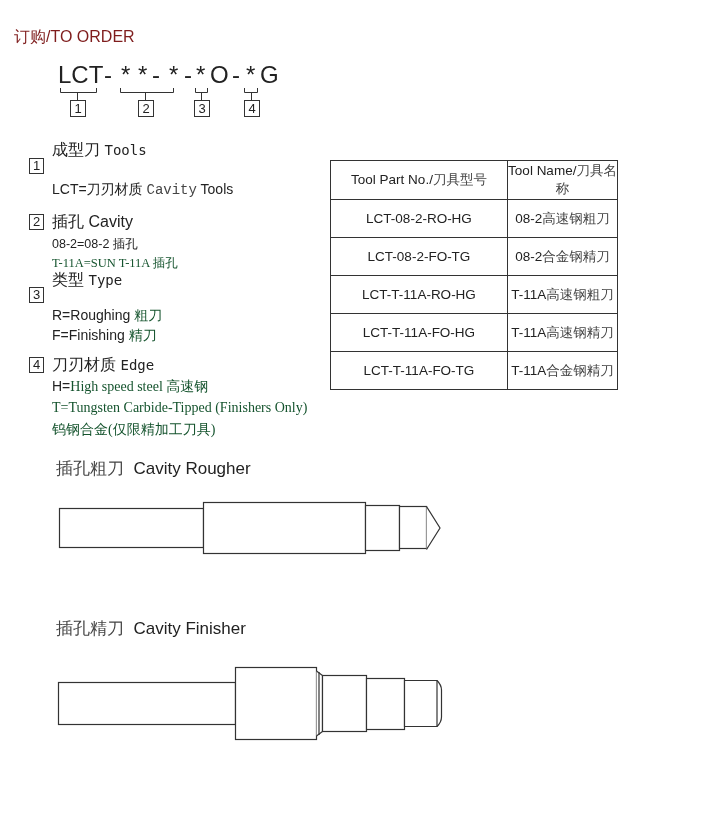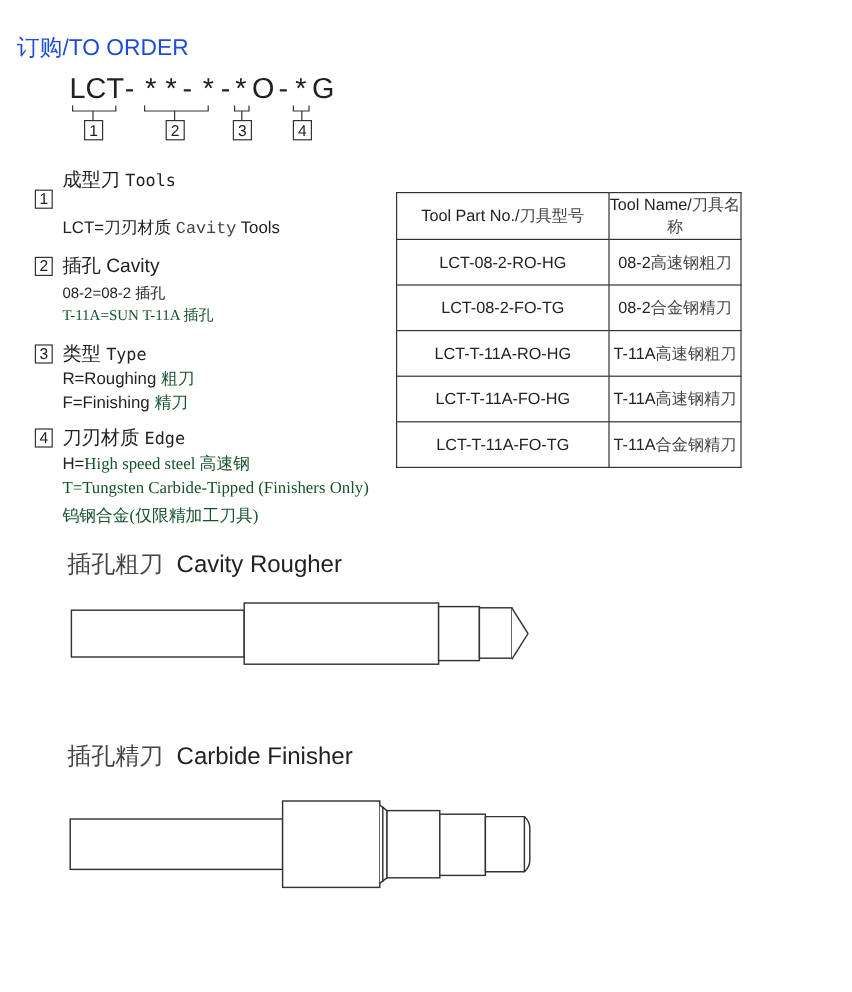--- a/index.html
+++ b/index.html
@@ -1,39 +1,39 @@
 <!DOCTYPE html>
 <html><head>
 <meta charset="utf-8">
 <style>
   html, body { margin:0; padding:0; background:#ffffff; }
   body { width:710px; height:827px; position:relative; overflow:hidden;
          font-family:"Liberation Sans", "DejaVu Sans", sans-serif; color:#222; }
   .abs { position:absolute; white-space:nowrap; }
-  .heading { left:14px; top:27px; font-size:19px; color:#1d4ed8; }
+  .heading { left:14px; top:27px; font-size:16px; color:#7f1d1d; }
   .code { top:61px; font-size:24px; color:#222; letter-spacing:0; }
   .bracket-svg { position:absolute; left:0; top:0; }
   .numbox { position:absolute; width:14px; height:15px; border:1px solid #333;
             font-size:13px; line-height:15px; text-align:center; color:#222; background:#fff; }
   .sec-box { position:absolute; left:29px; width:13px; height:14px; border:1px solid #333;
              font-size:13px; line-height:14px; text-align:center; color:#222; }
   .sec-title { position:absolute; left:52px; font-size:16px; color:#222; }
   .sec-title .mono { font-family:"DejaVu Sans Mono", monospace; font-size:14px; }
   .sub { position:absolute; left:52px; font-size:14px; color:#222; }
   .sub.small { font-size:12.5px; }
   .serif { font-family:"Liberation Serif", "DejaVu Serif", serif; color:#14532d; }
   .serif-mono { font-family:"Liberation Mono", "DejaVu Sans Mono", monospace; color:#444; }
   table.parts { position:absolute; left:330px; top:160px; width:288px; border-collapse:collapse;
                 font-size:13.5px; color:#222; }
   table.parts th, table.parts td { border:1px solid #333; text-align:center; font-weight:normal;
                 padding:0; height:37px; }
   table.parts th { height:38px; }
   table.parts td.name .cn, table.parts th .cn { font-family:"DejaVu Serif", serif; color:#444; }
   table.parts col.c1 { width:177px; }
-  .fig-title { position:absolute; left:56px; font-size:20px; color:#222; }
+  .fig-title { position:absolute; left:56px; font-size:17px; color:#222; }
   .fig-title .cn { font-family:"DejaVu Serif", serif; color:#444; }
   svg.tool { position:absolute; left:0; top:0; }
 </style>
 </head>
 <body>
 
 <div class="abs heading">订购/TO ORDER</div>
 
 <div>
   <span class="abs code" style="left:58px;">LCT</span>
@@ -81,21 +81,21 @@
   <div class="sec-title" style="top:212px;">
     <span>插孔</span>
     <span>Cavity</span>
   </div>
   <div class="sub small" style="top:236px;">08-2=08-2 插孔</div>
   <div class="sub small serif" style="top:255px;">T-11A=SUN T-11A 插孔</div>
 </div>
 
 <div>
   <div class="sec-box" style="top:287px;">3</div>
-  <div class="sec-title" style="top:285px;">
+  <div class="sec-title" style="top:270px;">
     <span>类型</span>
     <span class="mono">Type</span>
   </div>
   <div class="sub" style="top:307px;">
     <span>R=Roughing</span>
     <span class="serif">粗刀</span>
   </div>
   <div class="sub" style="top:327px;">
     <span>F=Finishing</span>
     <span class="serif">精刀</span>
@@ -159,21 +159,21 @@
     <rect x="59.5" y="508.5" width="144" height="39"></rect>
     <rect x="203.5" y="502.5" width="162" height="51"></rect>
     <rect x="365.5" y="505.5" width="34" height="45"></rect>
     <rect x="399.5" y="506.5" width="27" height="42"></rect>
     <path d="M426.5 506.5 L440 528 L426.5 549.5"></path>
   </g>
 </svg>
 
 <div class="fig-title" style="top:617px;">
   <span class="cn">插孔精刀</span>&nbsp;
-  <span>Carbide Finisher</span>
+  <span>Cavity Finisher</span>
 </div>
 <svg class="tool" width="710" height="827" style="pointer-events:none;">
   <g fill="#fff" stroke="#333" stroke-width="1.2">
     <rect x="58.5" y="682.5" width="177" height="42"></rect>
     <rect x="235.5" y="667.5" width="81" height="72"></rect>
     <path d="M316.5 671 L322.5 675.5 L322.5 731.5 L316.5 736"></path>
     <line x1="319" y1="672" x2="319" y2="735"></line>
     <rect x="322.5" y="675.5" width="44" height="56"></rect>
     <rect x="366.5" y="678.5" width="38" height="51"></rect>
     <path d="M404.5 680.5 L437 680.5 Q441.5 685 441.5 690 L441.5 717 Q441.5 722 437 726.5 L404.5 726.5 Z"></path>

